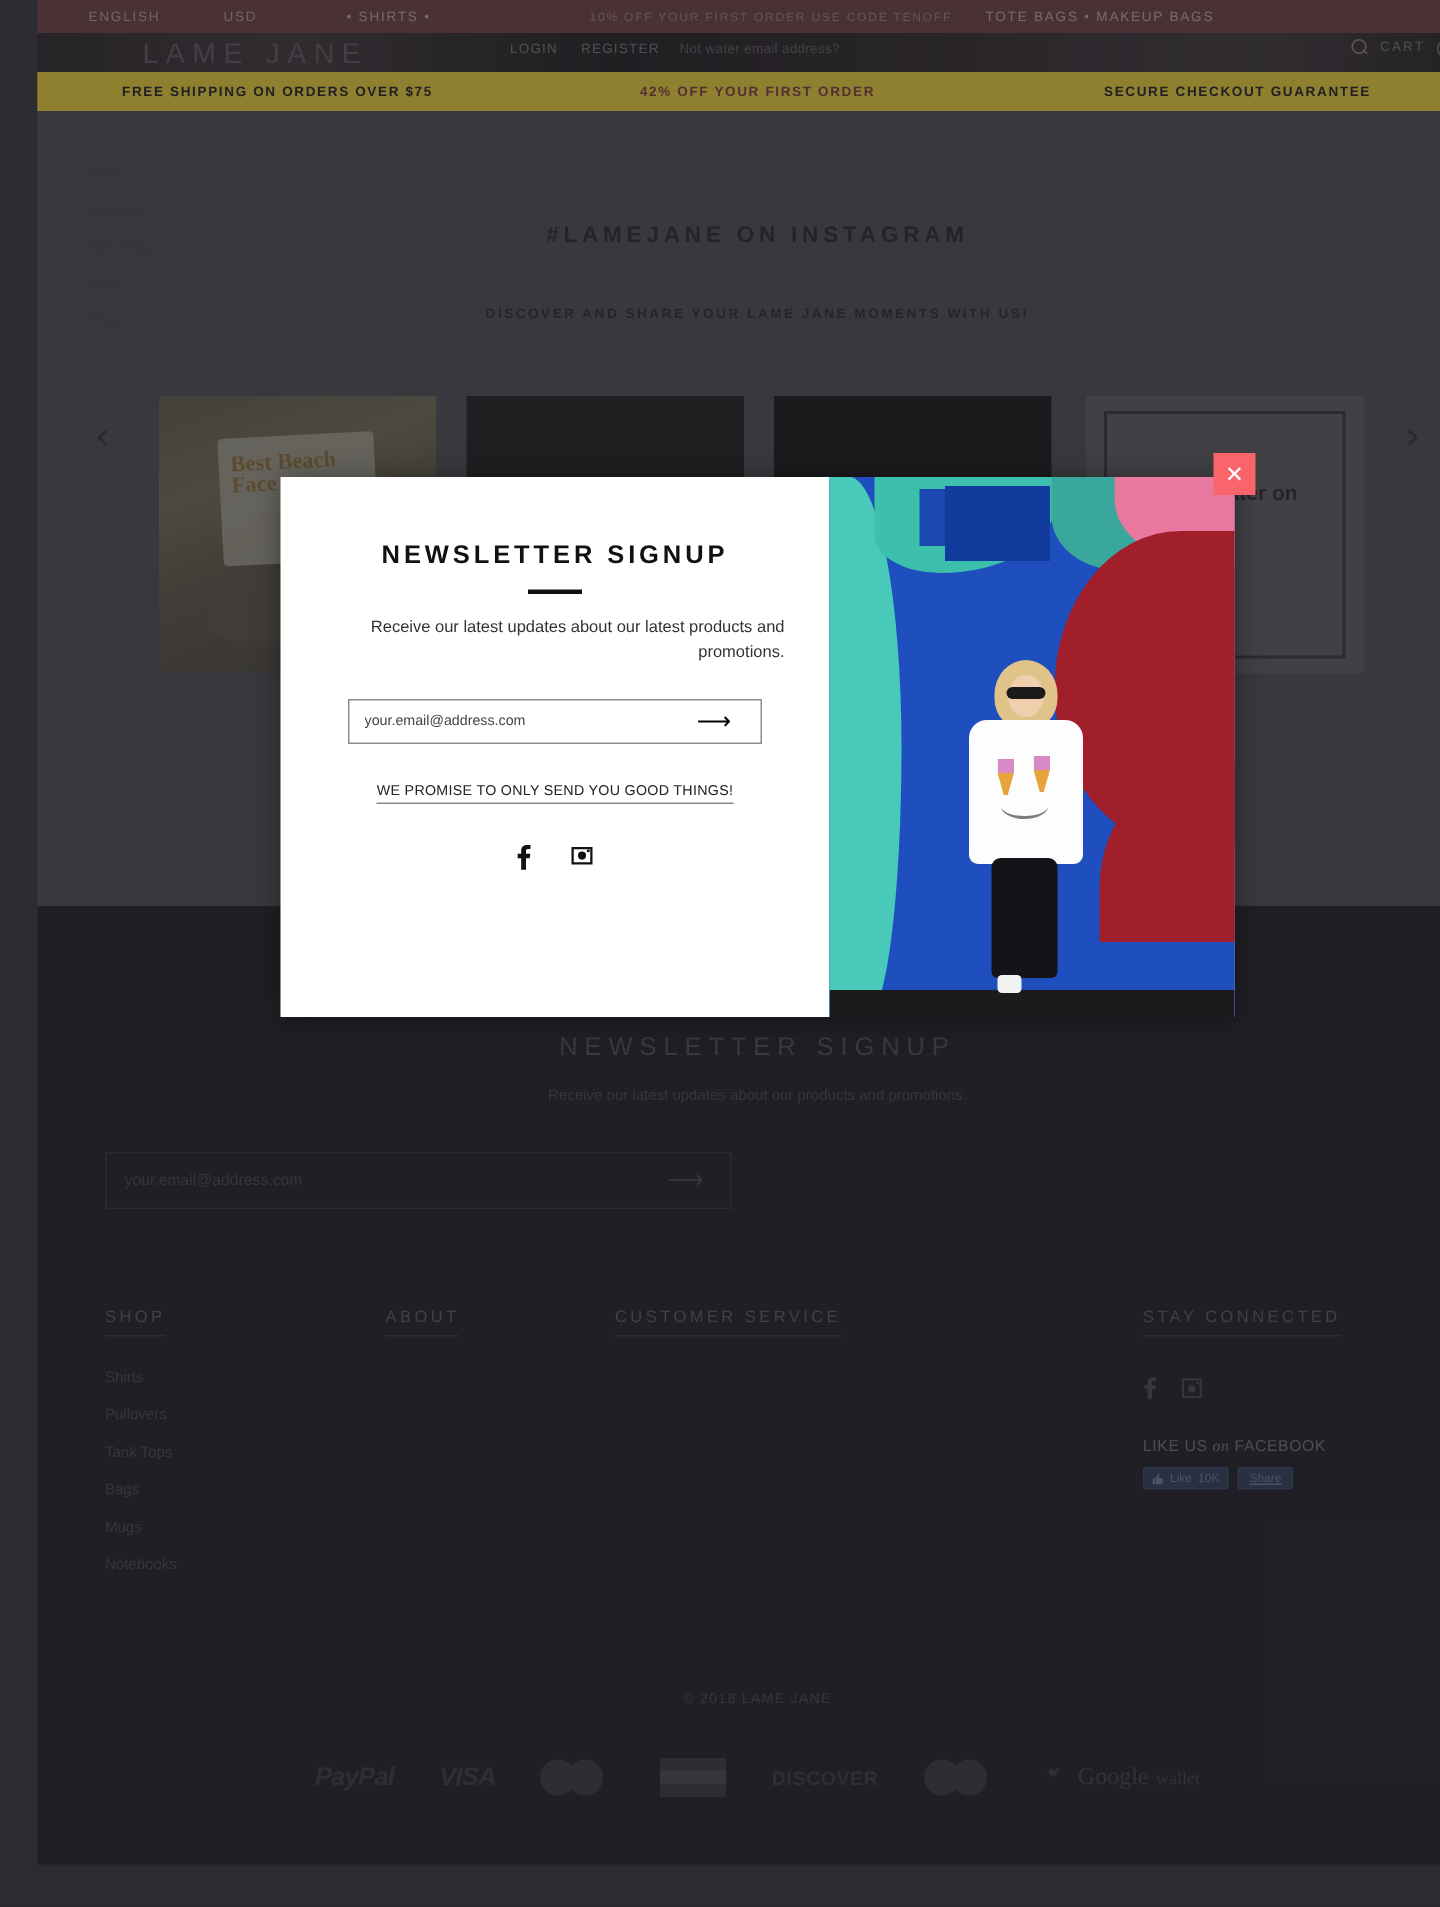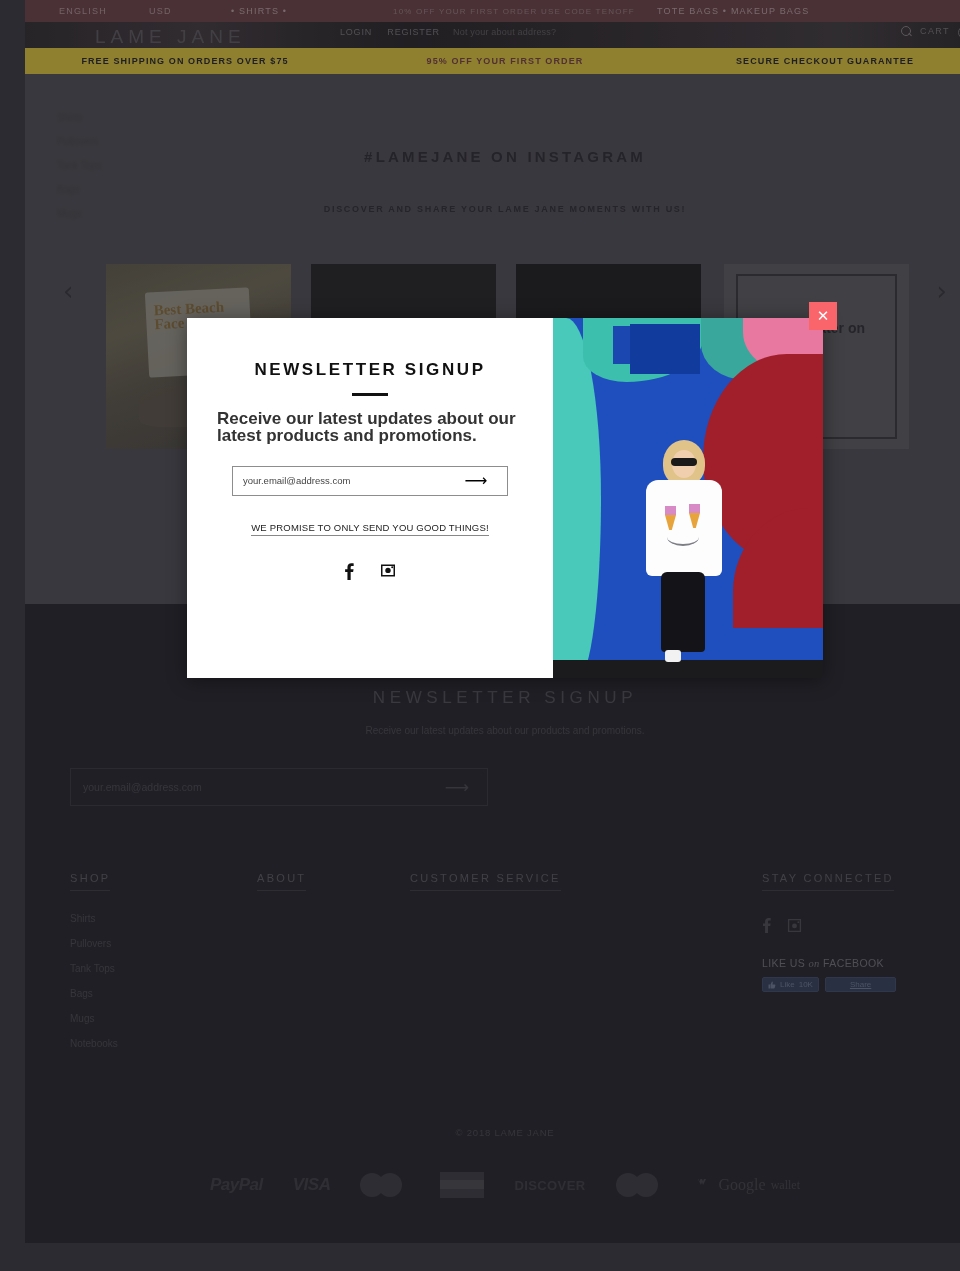--- a/index.html
+++ b/index.html
@@ -171,21 +171,21 @@
   .f-likeus{margin-top:20px;font-size:10.5px;letter-spacing:0.4px;color:#85838b;}
   .f-likeus i{font-family:"Liberation Serif",serif;}
   .fb-widget{margin-top:8px;display:flex;gap:6px;align-items:center;}
   .fb-like{
     height:15px;background:#3b4a66;border:1px solid #46577a;border-radius:2px;
     display:flex;align-items:center;gap:4px;padding:0 5px;
     font-size:8px;color:#7d8ca8;
   }
   .fb-share{
     height:15px;background:#3b4a66;border:1px solid #46577a;border-radius:2px;
-    display:flex;align-items:center;padding:0 24px;font-size:8px;color:#7d8ca8;text-decoration:underline;
+    display:flex;align-items:center;padding:0 7px;font-size:8px;color:#7d8ca8;text-decoration:underline;
   }
 
   .copyright{
     position:absolute;top:523px;left:0;width:960px;text-align:center;
     font-size:9.5px;letter-spacing:0.8px;color:#55535b;
   }
   .paybar{
     position:absolute;top:568px;left:0;width:960px;
     display:flex;align-items:center;justify-content:center;gap:30px;
     color:#48474e;
@@ -210,21 +210,21 @@
     position: absolute; left: 162px; top: 318px; width: 636px; height: 360px;
     display: flex; background: #ffffff; box-shadow: 0 2px 18px rgba(0,0,0,.4);
   }
   .modal-left { width: 366px; position: relative; padding: 34px 30px 0; }
   .m-title{
     text-align:center;font-size:17px;font-weight:700;letter-spacing:2.6px;color:#111;
     margin-top:8px;
   }
   .m-rule{width:36px;height:2.5px;background:#111;margin:13px auto 0;}
   .m-desc{
-    margin-top:14px;text-align:left;font-size:17px;color:#333;line-height:17px;font-weight:bold;
+    margin-top:14px;text-align:right;font-size:11px;color:#333;line-height:17px;
   }
   .m-input-wrap{
     margin-top:22px;width:276px;height:30px;border:1px solid #8d8d8d;
     display:flex;align-items:center;margin-left:auto;margin-right:auto;
   }
   .m-input{
     flex:1;border:0;outline:none;background:transparent;height:28px;padding:0 10px;
     font-size:9.5px;color:#333;font-family:"Liberation Sans",sans-serif;
   }
   .m-input::placeholder{color:#444;}
@@ -304,31 +304,31 @@
         <span class="tb-nav2">TOTE BAGS • MAKEUP BAGS</span>
       </div>
     </div>
 
     <div class="hero-strip"></div>
     <div class="brand">LAME JANE</div>
     <div class="acct">
       <span>LOGIN</span>
       <span class="sep"></span>
       <span>REGISTER</span>
-      <span class="note">Not your about address?</span>
+      <span class="note">Not water email address?</span>
     </div>
     <div class="cart-area">
       <span class="mag"></span>
       <span>CART</span>
       <span class="cart-badge">0</span>
     </div>
 
     <div class="promobar">
       <div class="p1">FREE SHIPPING ON ORDERS OVER $75</div>
-      <div class="p2">95% OFF YOUR FIRST ORDER</div>
+      <div class="p2">42% OFF YOUR FIRST ORDER</div>
       <div class="p3">SECURE CHECKOUT GUARANTEE</div>
     </div>
 
     <div class="ig-section">
       <div class="ig-title">#LAMEJANE ON INSTAGRAM</div>
       <div class="ig-sub">DISCOVER AND SHARE YOUR LAME JANE MOMENTS WITH US!</div>
 
       <div class="carousel">
         <div class="slide s1">
           <div class="bag-photo">

